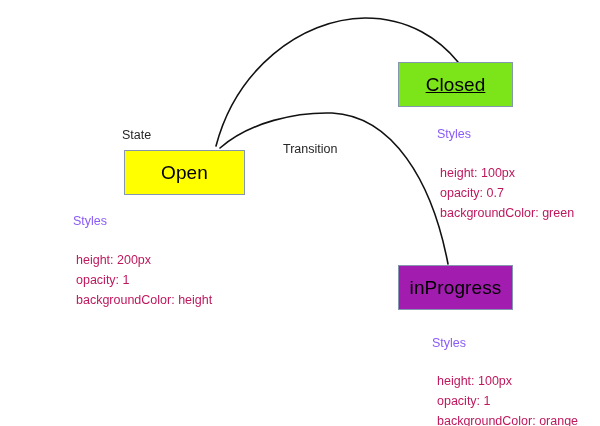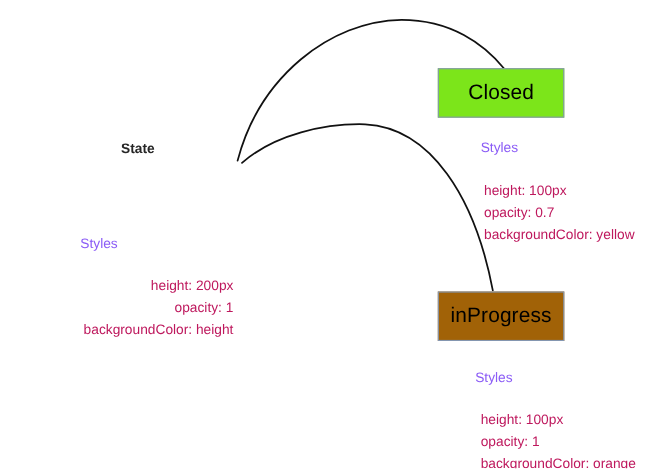--- a/index.html
+++ b/index.html
@@ -74,64 +74,68 @@
     color: #8b5cf6;
     white-space: nowrap;
   }
   .transition-label {
     position: absolute;
     font-size: 12.5px;
     color: #262626;
     white-space: nowrap;
     line-height: 21px;
   }
-  #label-state { left: 110px; top: 128px; font-weight: bold; }
+  #label-state { left: 122px; top: 128px; }
   #label-transition { left: 283px; top: 139px; }
   #styles-open-heading { left: 73px; top: 214px; }
-  #styles-open-list { left: 76px; top: 250px; text-align: right; }
+  #styles-open-list { left: 76px; top: 250px; }
   #styles-closed-heading { left: 437px; top: 127px; }
   #styles-closed-list { left: 440px; top: 163px; }
   #styles-inprogress-heading { left: 432px; top: 336px; }
   #styles-inprogress-list { left: 437px; top: 371px; }
 </style>
 </head>
 <body>
 
 <div id="canvas" style="background: rgb(255, 255, 255);">
 
   <svg id="edges" viewBox="0 0 600 426" width="600" height="426" xmlns="http://www.w3.org/2000/svg">
     <path d="M 216 146 C 236 70 300 19 365 18 C 410 18 440 40 458 62" fill="none" stroke="#111111" stroke-width="1.6" stroke-linecap="round"></path>
     <path d="M 220 148 C 250 122 296 112 332 113 C 392 116 432 180 448 264" fill="none" stroke="#111111" stroke-width="1.6" stroke-linecap="round"></path>
   </svg>
 
   <div class="caption" id="label-state">State</div>
 
+  <div class="node" id="node-open" style="background-color: rgb(255, 255, 0); border-color: rgb(132, 150, 176);">
+    <span>Open</span>
+  </div>
 
   <div class="styles-heading" id="styles-open-heading">Styles</div>
   <div class="styles-block" id="styles-open-list">
     <div>height: 200px</div>
     <div>opacity: 1</div>
     <div>backgroundColor: height</div>
   </div>
 
   <div class="transition-label" id="label-transition">
+    <div>Transition</div>
   </div>
 
-  <div class="node" id="node-closed" style="background-color: rgb(124, 229, 26); border-color: rgb(132, 150, 176);">
+  <div class="node" id="node-closed" style="background-color: rgb(124, 229, 26); border-color: rgb(132, 150, 176); text-decoration: underline;">
     <span>Closed</span>
   </div>
 
   <div class="styles-heading" id="styles-closed-heading">Styles</div>
   <div class="styles-block" id="styles-closed-list">
     <div>height: 100px</div>
     <div>opacity: 0.7</div>
-    <div>backgroundColor: yellow</div>
+    <div>backgroundColor: green</div>
   </div>
 
-  <div class="node" id="node-inprogress" style="background-color: #a16207; border-color: rgb(132, 150, 176);">
+  <div class="node" id="node-inprogress" style="background-color: #a21caf; border-color: rgb(132, 150, 176);">
     <span>inProgress</span>
   </div>
 
   <div class="styles-heading" id="styles-inprogress-heading">Styles</div>
   <div class="styles-block" id="styles-inprogress-list">
     <div>height: 100px</div>
     <div>opacity: 1</div>
     <div>backgroundColor: orange</div>
   </div>
 

